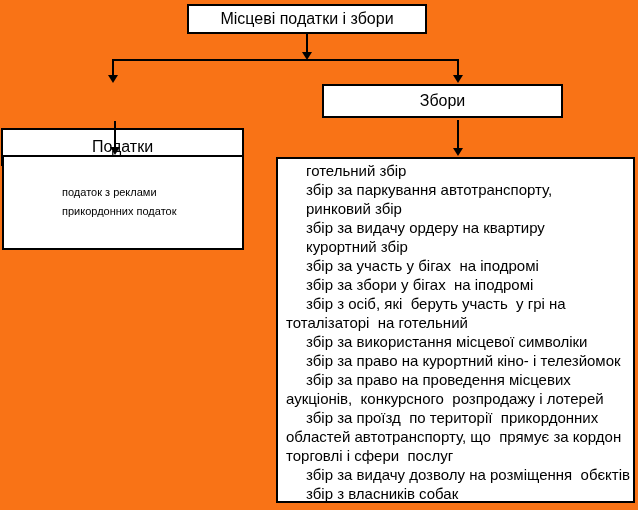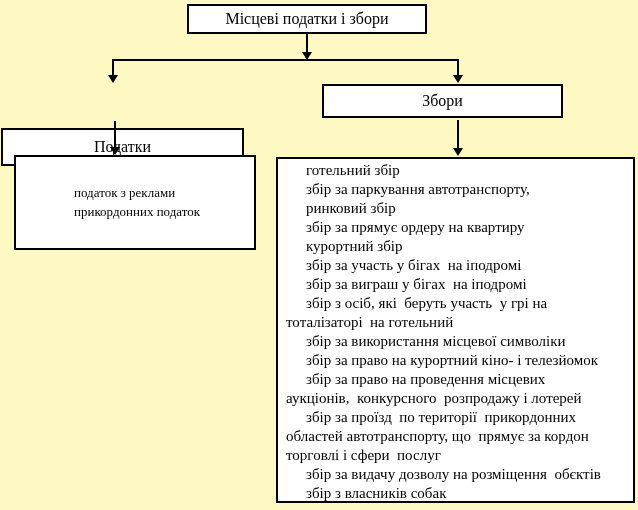--- a/index.html
+++ b/index.html
@@ -1,22 +1,22 @@
 <!DOCTYPE html>
 <html lang="uk"><head>
 <meta charset="utf-8">
 <title>Місцеві податки і збори</title>
 <style>
   html, body { margin: 0; padding: 0; background: #ffffff; }
   .canvas {
     position: relative;
     width: 638px;
     height: 510px;
-    background: #fef9c3;
-    font-family: Liberation Serif, serif;
+    background: #f97316;
+    font-family: Liberation Sans, sans-serif;
     color: #000000;
     overflow: hidden;
   }
   .box {
     position: absolute;
     background: #ffffff;
     border: 2px solid #000000;
     box-sizing: border-box;
   }
   .header-box {
@@ -25,23 +25,23 @@
     justify-content: center;
     font-size: 16px;
     text-align: center;
     white-space: pre;
   }
   #root-box   { left: 187px; top: 4px;   width: 240px; height: 30px; }
   #taxes-box  { left: 1px;   top: 84px;  width: 243px; height: 38px; margin-top: 44px; }
   #fees-box   { left: 322px; top: 84px;  width: 241px; height: 34px; }
 
   #taxes-list-box {
-    left: 14px; top: 155px; width: 242px; height: 95px;
+    left: 2px; top: 155px; width: 242px; height: 95px;
     padding: 26px 2px 0 58px;
-    font-size: 13px;
+    font-size: 11px;
     line-height: 19px;
     overflow: hidden;
   }
   #fees-list-box {
     left: 276px; top: 157px; width: 359px; height: 346px;
     padding: 2px 2px 0 8px;
     font-size: 15px;
     line-height: 19px;
     overflow: hidden;
   }
@@ -106,27 +106,27 @@
     </div>
 
   <div class="box" id="fees-list-box">
 
       <div class="text-line indent">готельний збір</div>
 
       <div class="text-line indent">збір за паркування автотранспорту,</div>
 
       <div class="text-line indent">ринковий збір</div>
 
-      <div class="text-line indent">збір за прямує ордеру на квартиру</div>
+      <div class="text-line indent">збір за видачу ордеру на квартиру</div>
 
       <div class="text-line indent">курортний збір</div>
 
       <div class="text-line indent">збір за участь у бігах  на іподромі</div>
 
-      <div class="text-line indent">збір за виграш у бігах  на іподромі</div>
+      <div class="text-line indent">збір за збори у бігах  на іподромі</div>
 
       <div class="text-line indent">збір з осіб, які  беруть участь  у грі на</div>
 
       <div class="text-line">тоталізаторі  на готельний</div>
 
       <div class="text-line indent">збір за використання місцевої символіки</div>
 
       <div class="text-line indent">збір за право на курортний кіно- і телезйомок</div>
 
       <div class="text-line indent">збір за право на проведення місцевих</div>

